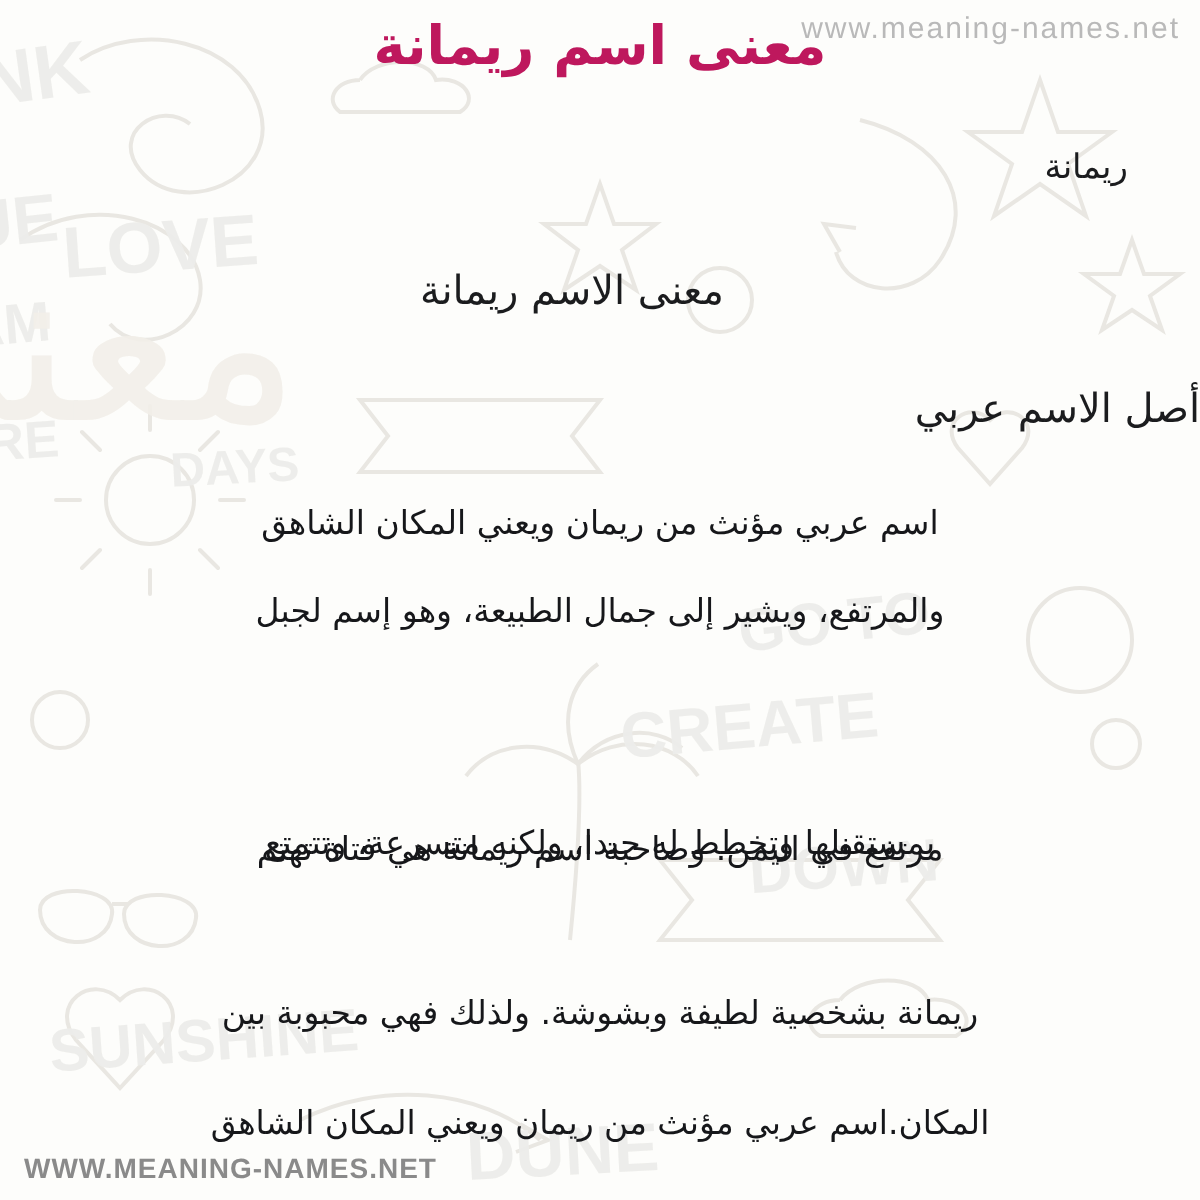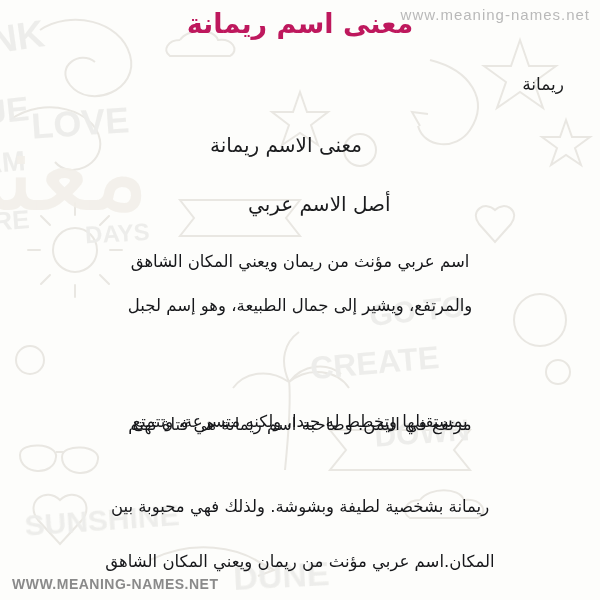--- a/index.html
+++ b/index.html
@@ -93,21 +93,21 @@
 
   .meta-line {
     position: absolute;
     right: 36px;
     font-size: 20px;
     color: #1b1c1e;
     direction: rtl;
     text-align: right;
   }
   .meta-line.m1 { top: 133px; right: 0; width: 390px; text-align: left; }
-  .meta-line.m2 { top: 192px; right: 0; width: 352px; text-align: left; margin-left: 30px; }
+  .meta-line.m2 { top: 192px; right: 0; width: 352px; text-align: right; margin-left: 30px; }
 
   .body-line {
     position: absolute;
     width: 600px;
     font-size: 16.5px;
     color: #16171a;
     direction: rtl;
     text-align: center;
     white-space: nowrap;
   }

